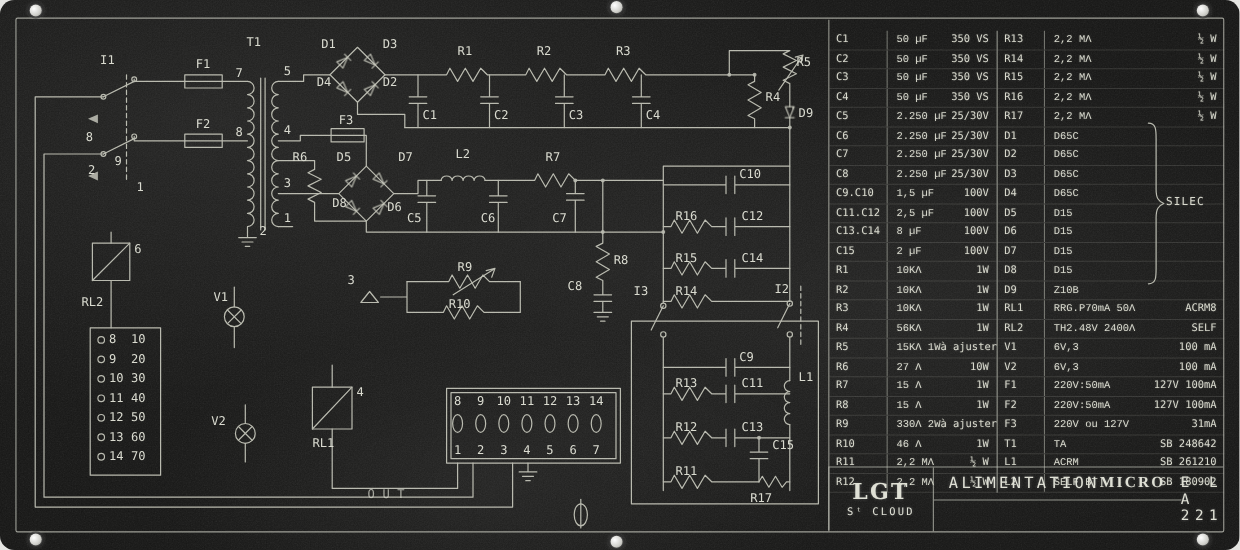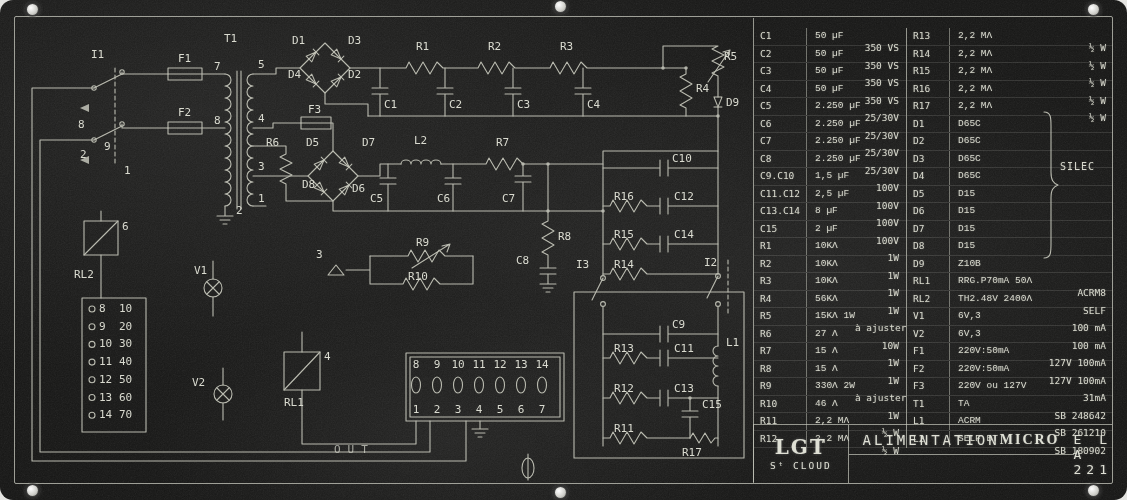--- a/index.html
+++ b/index.html
@@ -22,23 +22,23 @@
   .table-area{position:absolute;left:753px;top:18px;width:358px;height:464px;z-index:3;
     border-left:1px solid rgba(200,201,190,.7);}
   .tgroup{position:absolute;top:10px;}
   #table-left{left:0;width:152px;}
   #table-right{left:152px;width:206px;border-left:1px solid rgba(200,201,190,.7);}
   .trow{display:flex;height:16.5px;line-height:16.5px;border-bottom:1px solid rgba(200,201,190,.16);
     font-size:9.5px;color:#d9dace;text-shadow:0 0 2px rgba(240,240,230,.25);white-space:nowrap;}
   .tref{width:46px;padding-left:6px;border-right:1px solid rgba(200,201,190,.5);flex:none;}
   #table-right .tref{width:36px;}
   .tval{padding-left:8px;flex:none;font-family:Liberation Mono, monospace;}
-  .trat{margin-left:auto;padding-right:7px;margin-top:12px;}
+  .trat{margin-left:auto;padding-right:7px;}
   .brace{position:absolute;left:286px;top:92px;}
-  .silec{position:absolute;left:306px;top:143px;font-size:10px;color:#d9dace;letter-spacing:1px;
+  .silec{position:absolute;left:306px;top:160px;font-size:10px;color:#d9dace;letter-spacing:1px;
     text-shadow:0 0 2px rgba(240,240,230,.25);}
   
   .title-block{position:absolute;left:753px;top:424px;width:358px;height:58px;z-index:3;display:flex;
     border-left:1px solid rgba(200,201,190,.7);border-top:1px solid rgba(200,201,190,.7);
     color:#dfe0d5;text-shadow:0 0 3px rgba(255,255,255,.25);}
   .brand-box{width:98px;border-right:1px solid rgba(200,201,190,.7);display:flex;flex-direction:column;
     align-items:center;justify-content:center;}
   .brand{font-family:"DejaVu Serif",serif;font-weight:bold;font-size:20px;letter-spacing:2px;line-height:1;}
   .brand-sub{font-size:9.5px;letter-spacing:2px;margin-top:3px;}
   .tb-main{flex:1;display:flex;}

